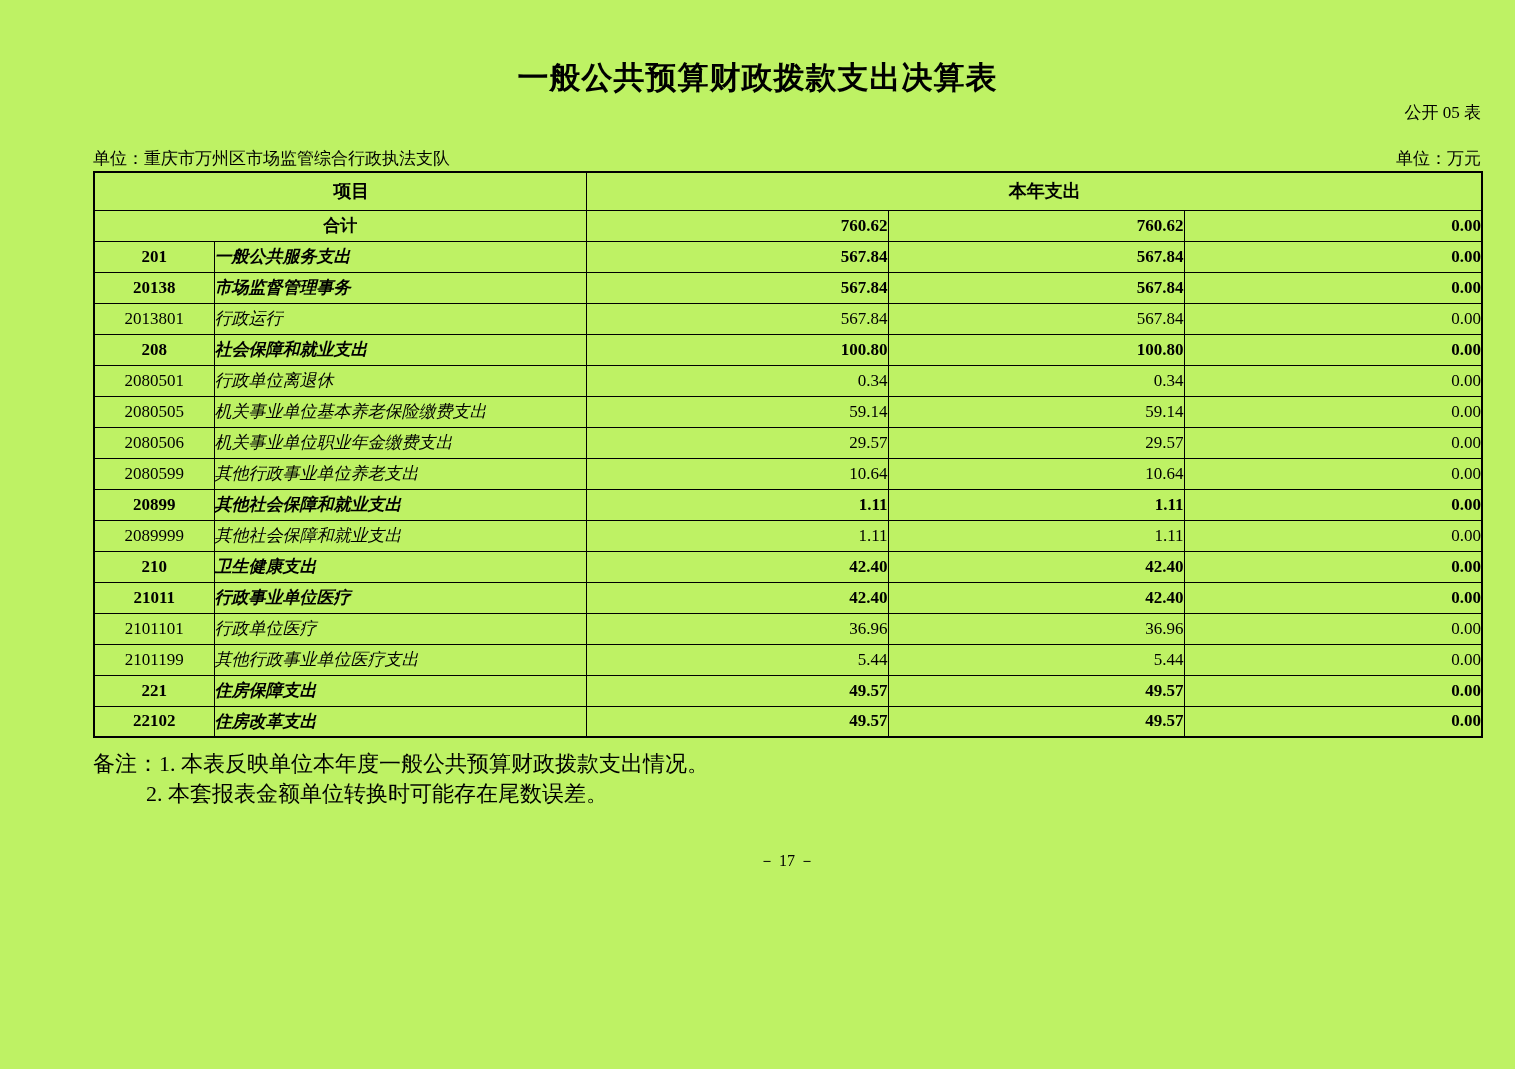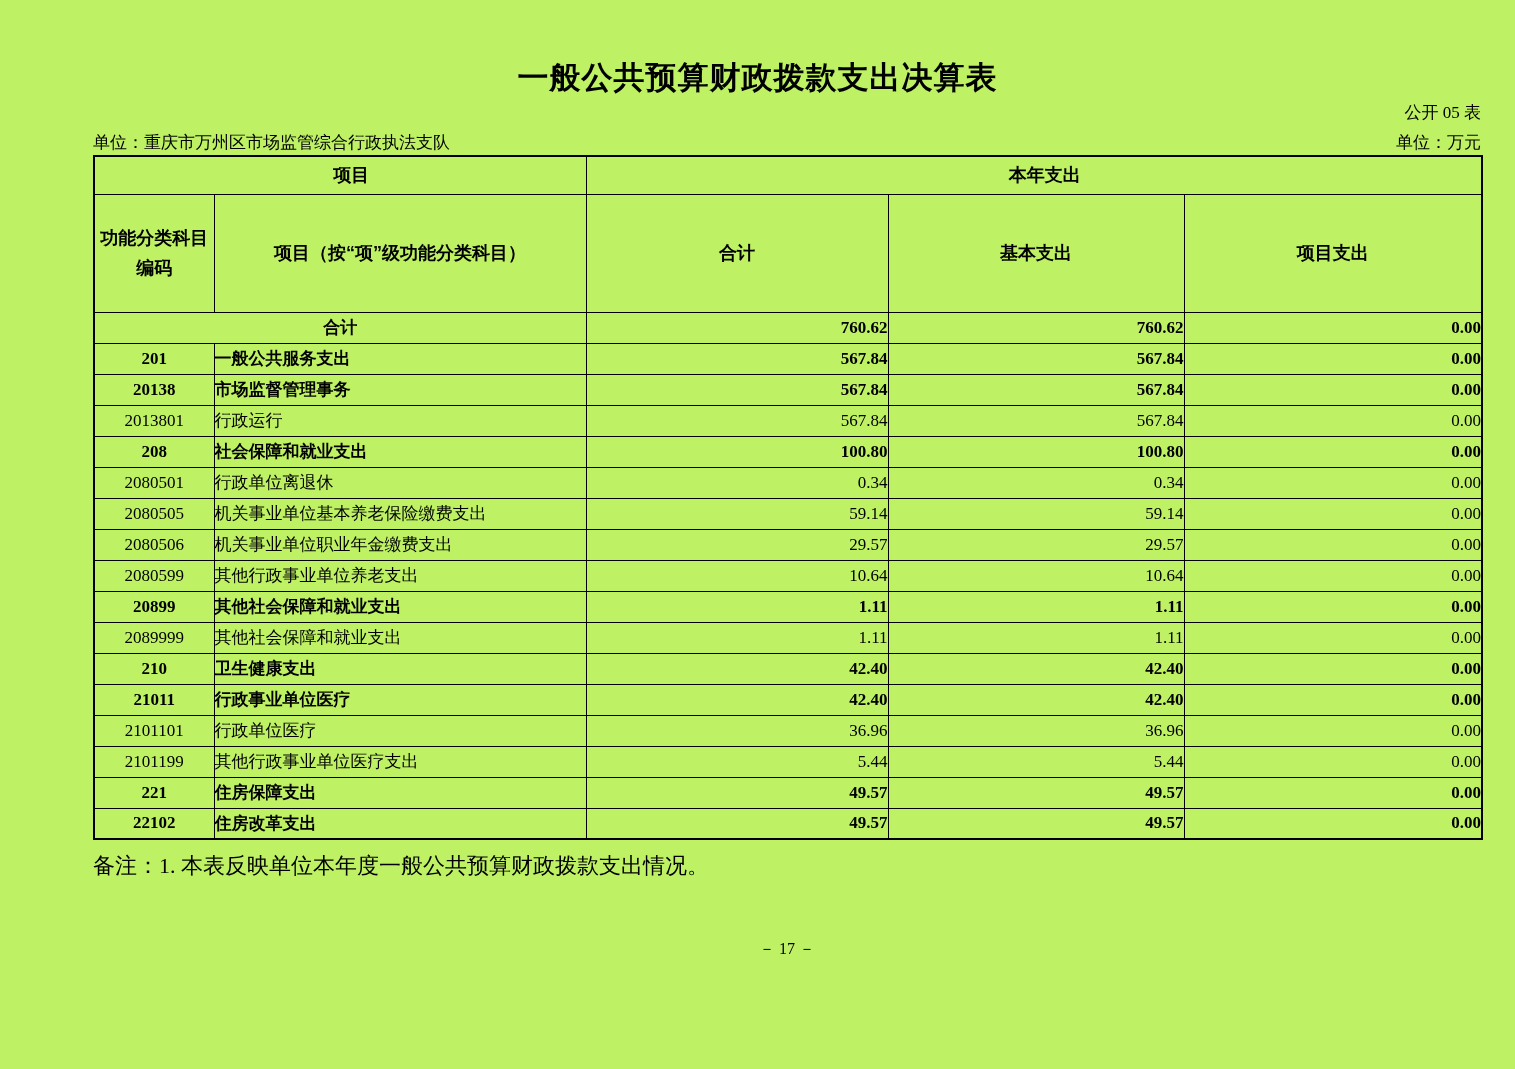--- a/index.html
+++ b/index.html
@@ -24,21 +24,21 @@
   }
   .content { width: 1388px; margin-left: 93px; }
   .meta-right {
     margin-top: 2px;
     text-align: right;
     font-size: 17px;
     height: 24px;
     line-height: 24px;
   }
   .meta-row {
-    margin-top: 5px;
+    margin-top: 21px;
     display: flex;
     justify-content: space-between;
     font-size: 17px;
     height: 25px;
     line-height: 25px;
   }
   table.budget {
     border-collapse: collapse;
     table-layout: fixed;
     width: 1388px;
@@ -56,39 +56,39 @@
     font-size: 18px;
     text-align: center;
     vertical-align: middle;
   }
   tr.hdr-group th { height: 38px; padding-left: 22px; }
   tr.hdr-cols th { height: 118px; }
   .code-head-line { display: block; line-height: 30px; }
   tbody tr { height: 31px; }
   tbody td { font-size: 17px; vertical-align: middle; }
   td.c-code { padding-left: 4px; text-align: center; }
-  td.c-name { padding-left: 5px; text-align: left; }
+  td.c-name { padding-left: 5px; text-align: left; font-style: italic; }
   td.c-num  { padding-right: 12px; text-align: right; }
   td.c-merged {
     text-align: center;
     font-family: "Liberation Sans", "DejaVu Sans", sans-serif;
     font-weight: bold;
   }
   tr.bold-row td { font-weight: bold; }
   tr.bold-row td.c-name {
     font-family: "Liberation Sans", "DejaVu Sans", sans-serif;
   }
   .notes {
     margin-top: 11px;
     font-size: 22px;
     line-height: 30px;
   }
   .note-line2 { margin-left: 53px; }
   .page-number {
-    margin-top: 58px;
+    margin-top: 42px;
     text-align: center;
     font-size: 16px;
   }
 </style>
 </head>
 <body>
 
 <div class="page">
 
   <div class="doc-title">一般公共预算财政拨款支出决算表</div>
@@ -108,30 +108,20 @@
         <col style="width:372px">
         <col style="width:302px">
         <col style="width:296px">
         <col style="width:298px">
       </colgroup>
       <thead>
         <tr class="hdr-group">
           <th colspan="2">项目</th>
           <th colspan="3">本年支出</th>
         </tr>
-        <tr class="hdr-cols">
-          <th>
-            <span class="code-head-line">功能分类科目</span>
-            <span class="code-head-line">编码</span>
-          </th>
-          <th>项目（按“项”级功能分类科目）</th>
-          <th>合计</th>
-          <th>基本支出</th>
-          <th>项目支出</th>
-        </tr>
       </thead>
       <tbody>
           <tr class="bold-row">
             <td class="c-merged" colspan="2">合计</td>
             <td class="c-num">760.62</td>
             <td class="c-num">760.62</td>
             <td class="c-num">0.00</td>
           </tr>
           <tr class="bold-row">
             <td class="c-code">201</td>
@@ -243,18 +233,19 @@
             <td class="c-name">住房改革支出</td>
             <td class="c-num">49.57</td>
             <td class="c-num">49.57</td>
             <td class="c-num">0.00</td>
           </tr>
         </tbody>
     </table>
 
     <div class="notes">
       <div>备注：1. 本表反映单位本年度一般公共预算财政拨款支出情况。</div>
+      <div class="note-line2">2. 本套报表金额单位转换时可能存在尾数误差。</div>
     </div>
 
     <div class="page-number">－ 17 －</div>
 
   </div>
 </div>
 
 </body></html>

